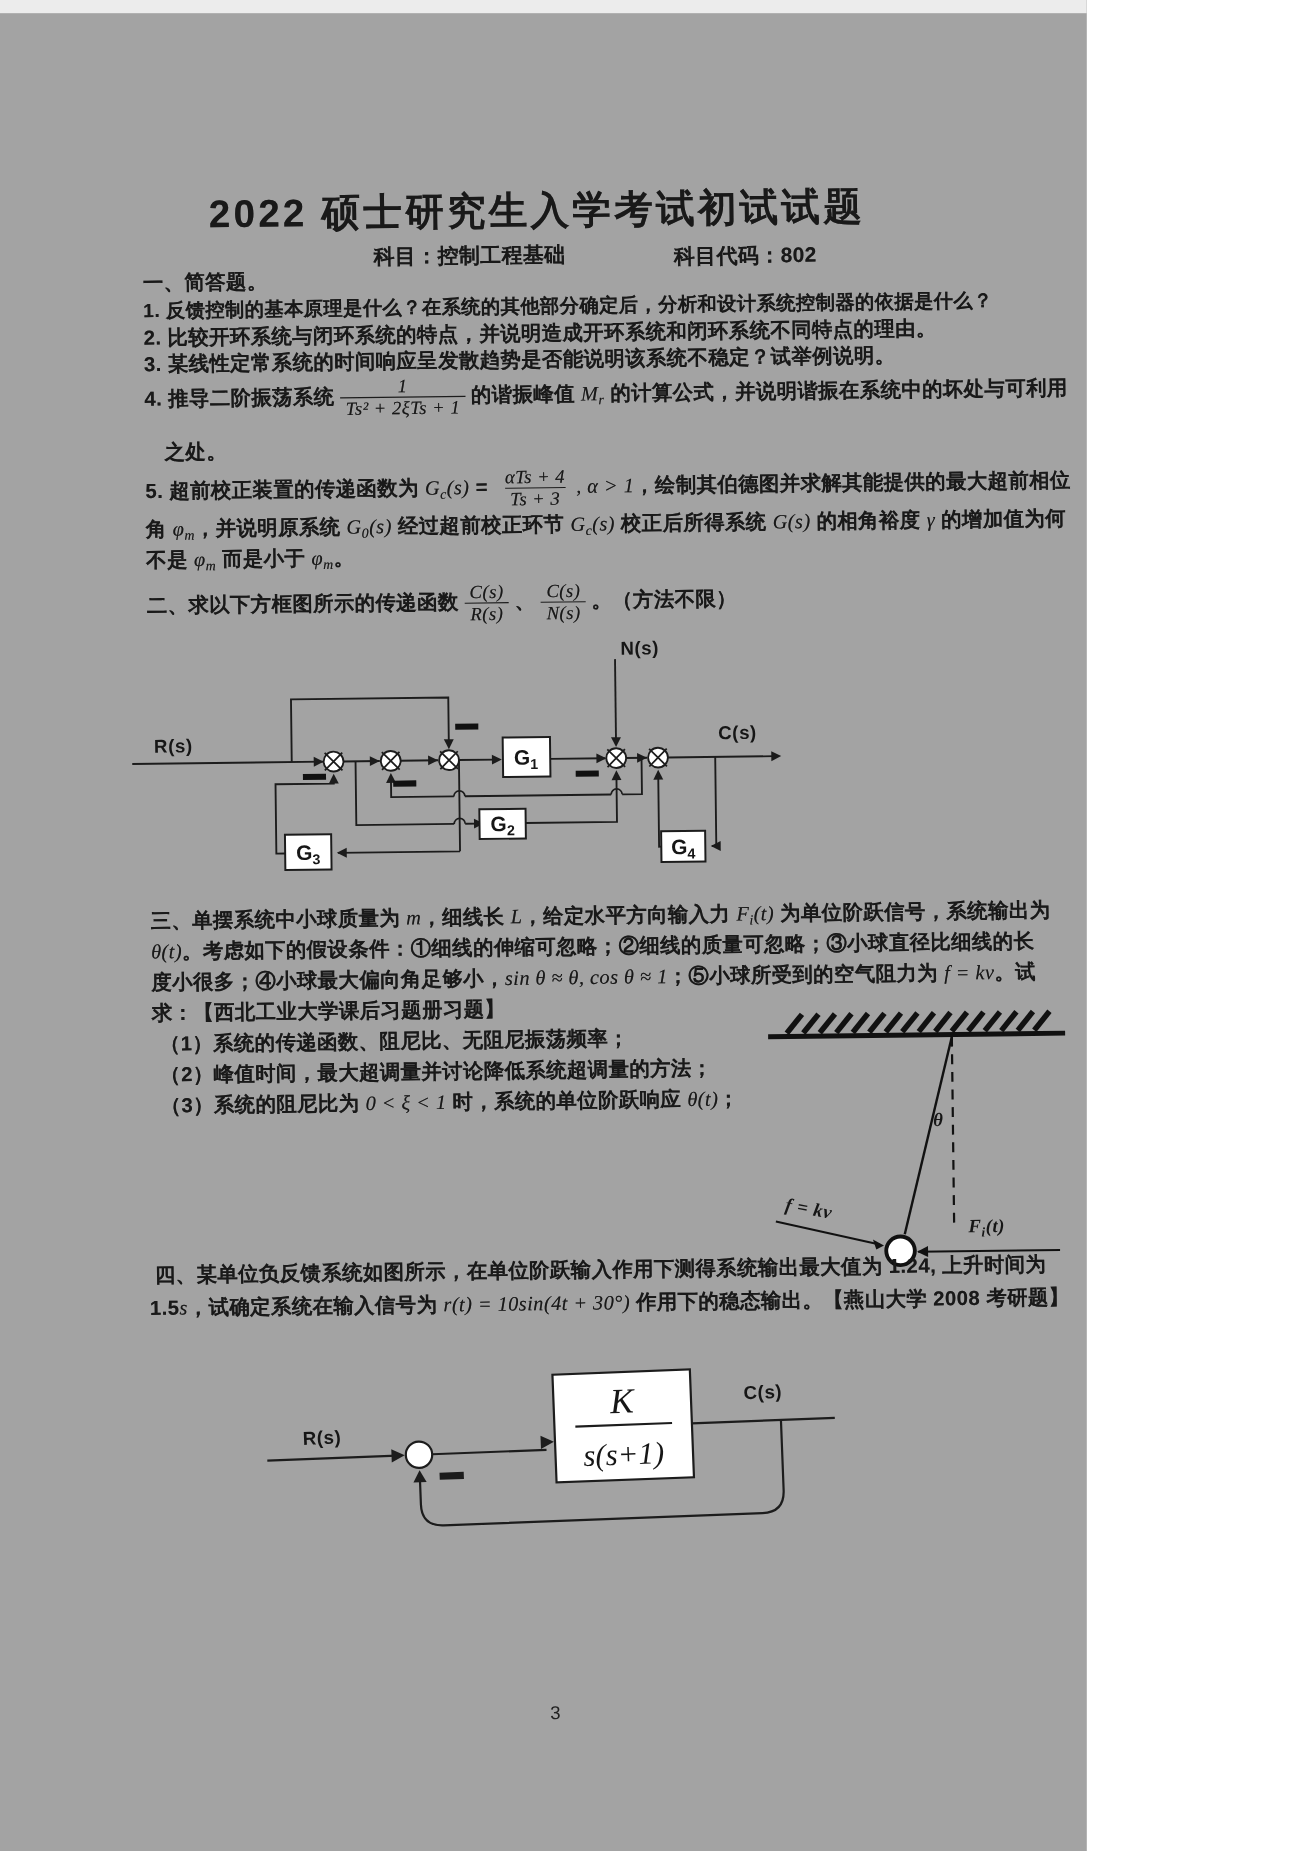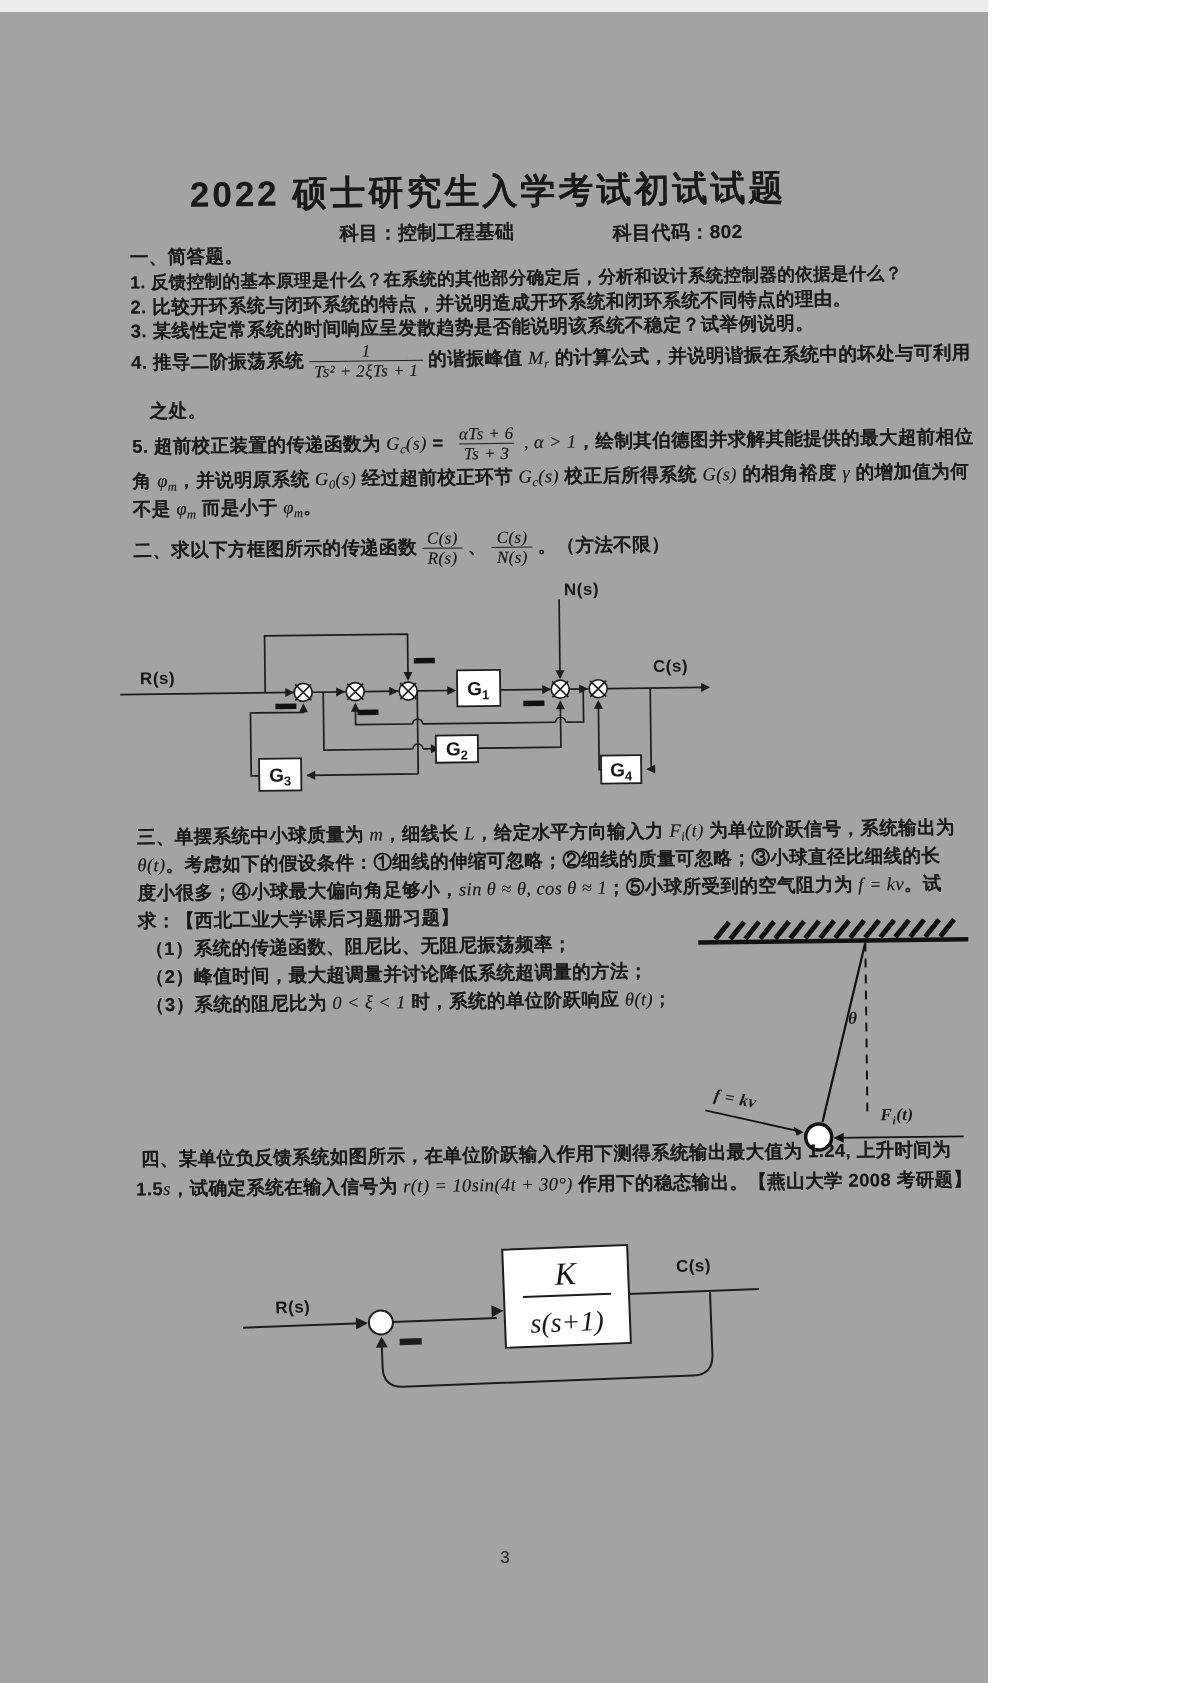--- a/index.html
+++ b/index.html
@@ -49,21 +49,21 @@
     <div class="line sec" style="left:135px;top:240px;">一、简答题。</div>
     <div class="line" style="left:135px;top:266px;font-size:17.5px;">1. 反馈控制的基本原理是什么？在系统的其他部分确定后，分析和设计系统控制器的依据是什么？</div>
     <div class="line" style="left:135px;top:290px;">2. 比较开环系统与闭环系统的特点，并说明造成开环系统和闭环系统不同特点的理由。</div>
     <div class="line" style="left:135px;top:314px;">3. 某线性定常系统的时间响应呈发散趋势是否能说明该系统不稳定？试举例说明。</div>
     <div class="line" style="left:135px;top:340px;">4. 推导二阶振荡系统<span class="frac">
           <span class="num">1</span>
           <span class="den">Ts² + 2ξTs + 1</span>
         </span>的谐振峰值 <span class="mi">M</span><sub class="mi">r</sub> 的计算公式，并说明谐振在系统中的坏处与可利用</div>
     <div class="line" style="left:153px;top:380px;margin-top:14px;">之处。</div>
     <div class="line" style="left:135px;top:424px;">5. 超前校正装置的传递函数为 <span class="mi">G</span><sub class="mi">c</sub><span class="mi">(s)</span> = <span class="frac">
-          <span class="num">αTs + 6</span>
+          <span class="num">αTs + 4</span>
           <span class="den">Ts + 3</span>
         </span><span class="mi">, α &gt; 1</span>，绘制其伯德图并求解其能提供的最大超前相位</div>
     <div class="line" style="left:135px;top:464px;">角 <span class="mi">φ</span><sub class="mi">m</sub>，并说明原系统 <span class="mi">G</span><sub class="mi">0</sub><span class="mi">(s)</span> 经过超前校正环节 <span class="mi">G</span><sub class="mi">c</sub><span class="mi">(s)</span> 校正后所得系统 <span class="mi">G(s)</span> 的相角裕度 <span class="mi">γ</span> 的增加值为何</div>
     <div class="line" style="left:135px;top:492px;">不是 <span class="mi">φ</span><sub class="mi">m</sub> 而是小于 <span class="mi">φ</span><sub class="mi">m</sub>。</div>
 
     <div class="line sec" style="left:135px;top:528px;">二、求以下方框图所示的传递函数<span class="frac">
           <span class="num">C(s)</span>
           <span class="den">R(s)</span>
         </span>、<span class="frac">
           <span class="num">C(s)</span>

